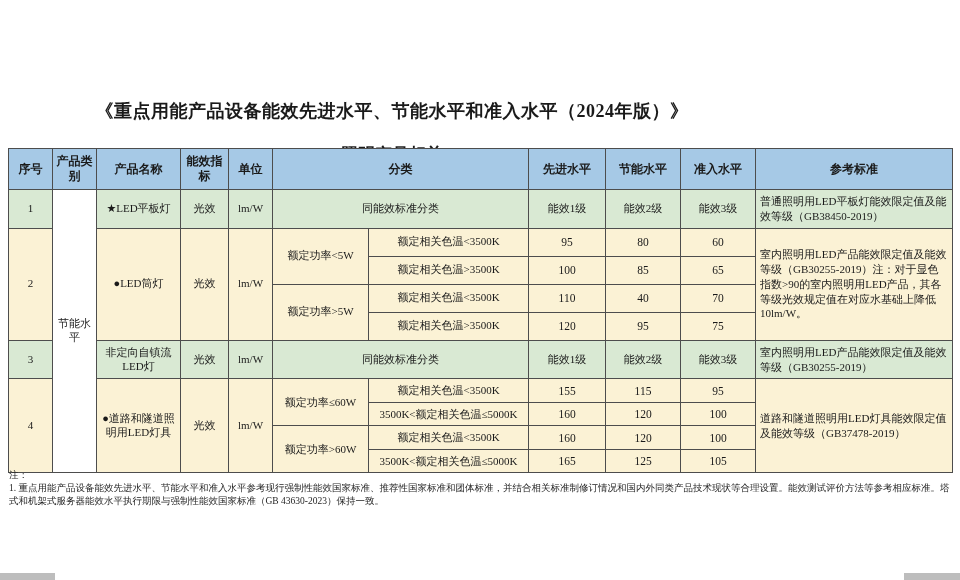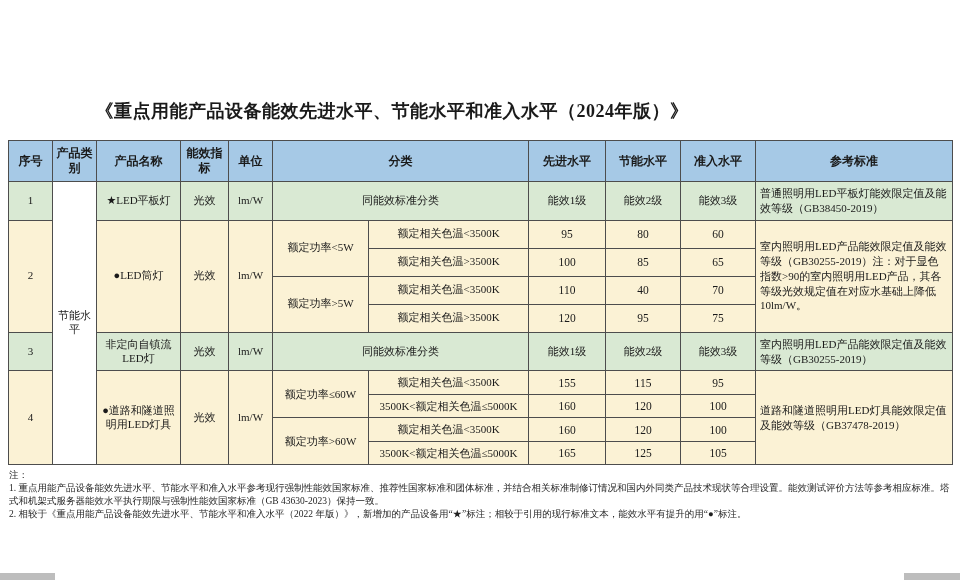--- a/index.html
+++ b/index.html
@@ -6,21 +6,21 @@
   body{
     width:960px;height:580px;position:relative;overflow:hidden;
     background:#ffffff;color:var(--text,#1a1a1a);
     font-family:"Liberation Serif","DejaVu Serif",serif;
   }
   .title-wrap{position:absolute;top:99px;left:0;width:784px;text-align:center;}
   .title-line1{font-size:18px;font-weight:bold;letter-spacing:0.5px;}
   .title-line2{font-size:17px;font-weight:bold;margin-top:20px;}
 
   table{
-    position:absolute;left:8px;top:140px;width:944px;
+    position:absolute;left:8px;top:148px;width:944px;
     border-collapse:collapse;table-layout:fixed;font-family:Liberation Serif, serif;
   }
   th,td{
     border:1px solid var(--border,#4d4d4d);
     text-align:center;vertical-align:middle;
     padding:1px 2px;font-size:11px;line-height:1.25;overflow:hidden;
   }
   thead th{background:var(--header-bg,#a6c9e6);font-size:12px;font-weight:bold;height:38px;}
   .row-green td{background:var(--green-bg,#d9e9d3);}
   .row-cream td{background:var(--cream-bg,#fbf2d5);}
@@ -160,17 +160,16 @@
       <td class="num">165</td>
       <td class="num">125</td>
       <td class="num">105</td>
     </tr>
   </tbody>
 </table>
 
 <div class="notes">
   <p>注：</p>
   <p>1. 重点用能产品设备能效先进水平、节能水平和准入水平参考现行强制性能效国家标准、推荐性国家标准和团体标准，并结合相关标准制修订情况和国内外同类产品技术现状等合理设置。能效测试评价方法等参考相应标准。塔式和机架式服务器能效水平执行期限与强制性能效国家标准（GB 43630-2023）保持一致。</p>
-  <p>2. 相较于《重点用能产品设备能效先进水平、节能水平和准入水平（2022 年版）》，新增加的产品设备用“★”标注；相较于引用的现行标准文本，能效水平有提升的用“●”标注。</p>
 </div>
 
 <div class="edge bl"></div>
 <div class="edge br"></div>
 
 </body></html>

